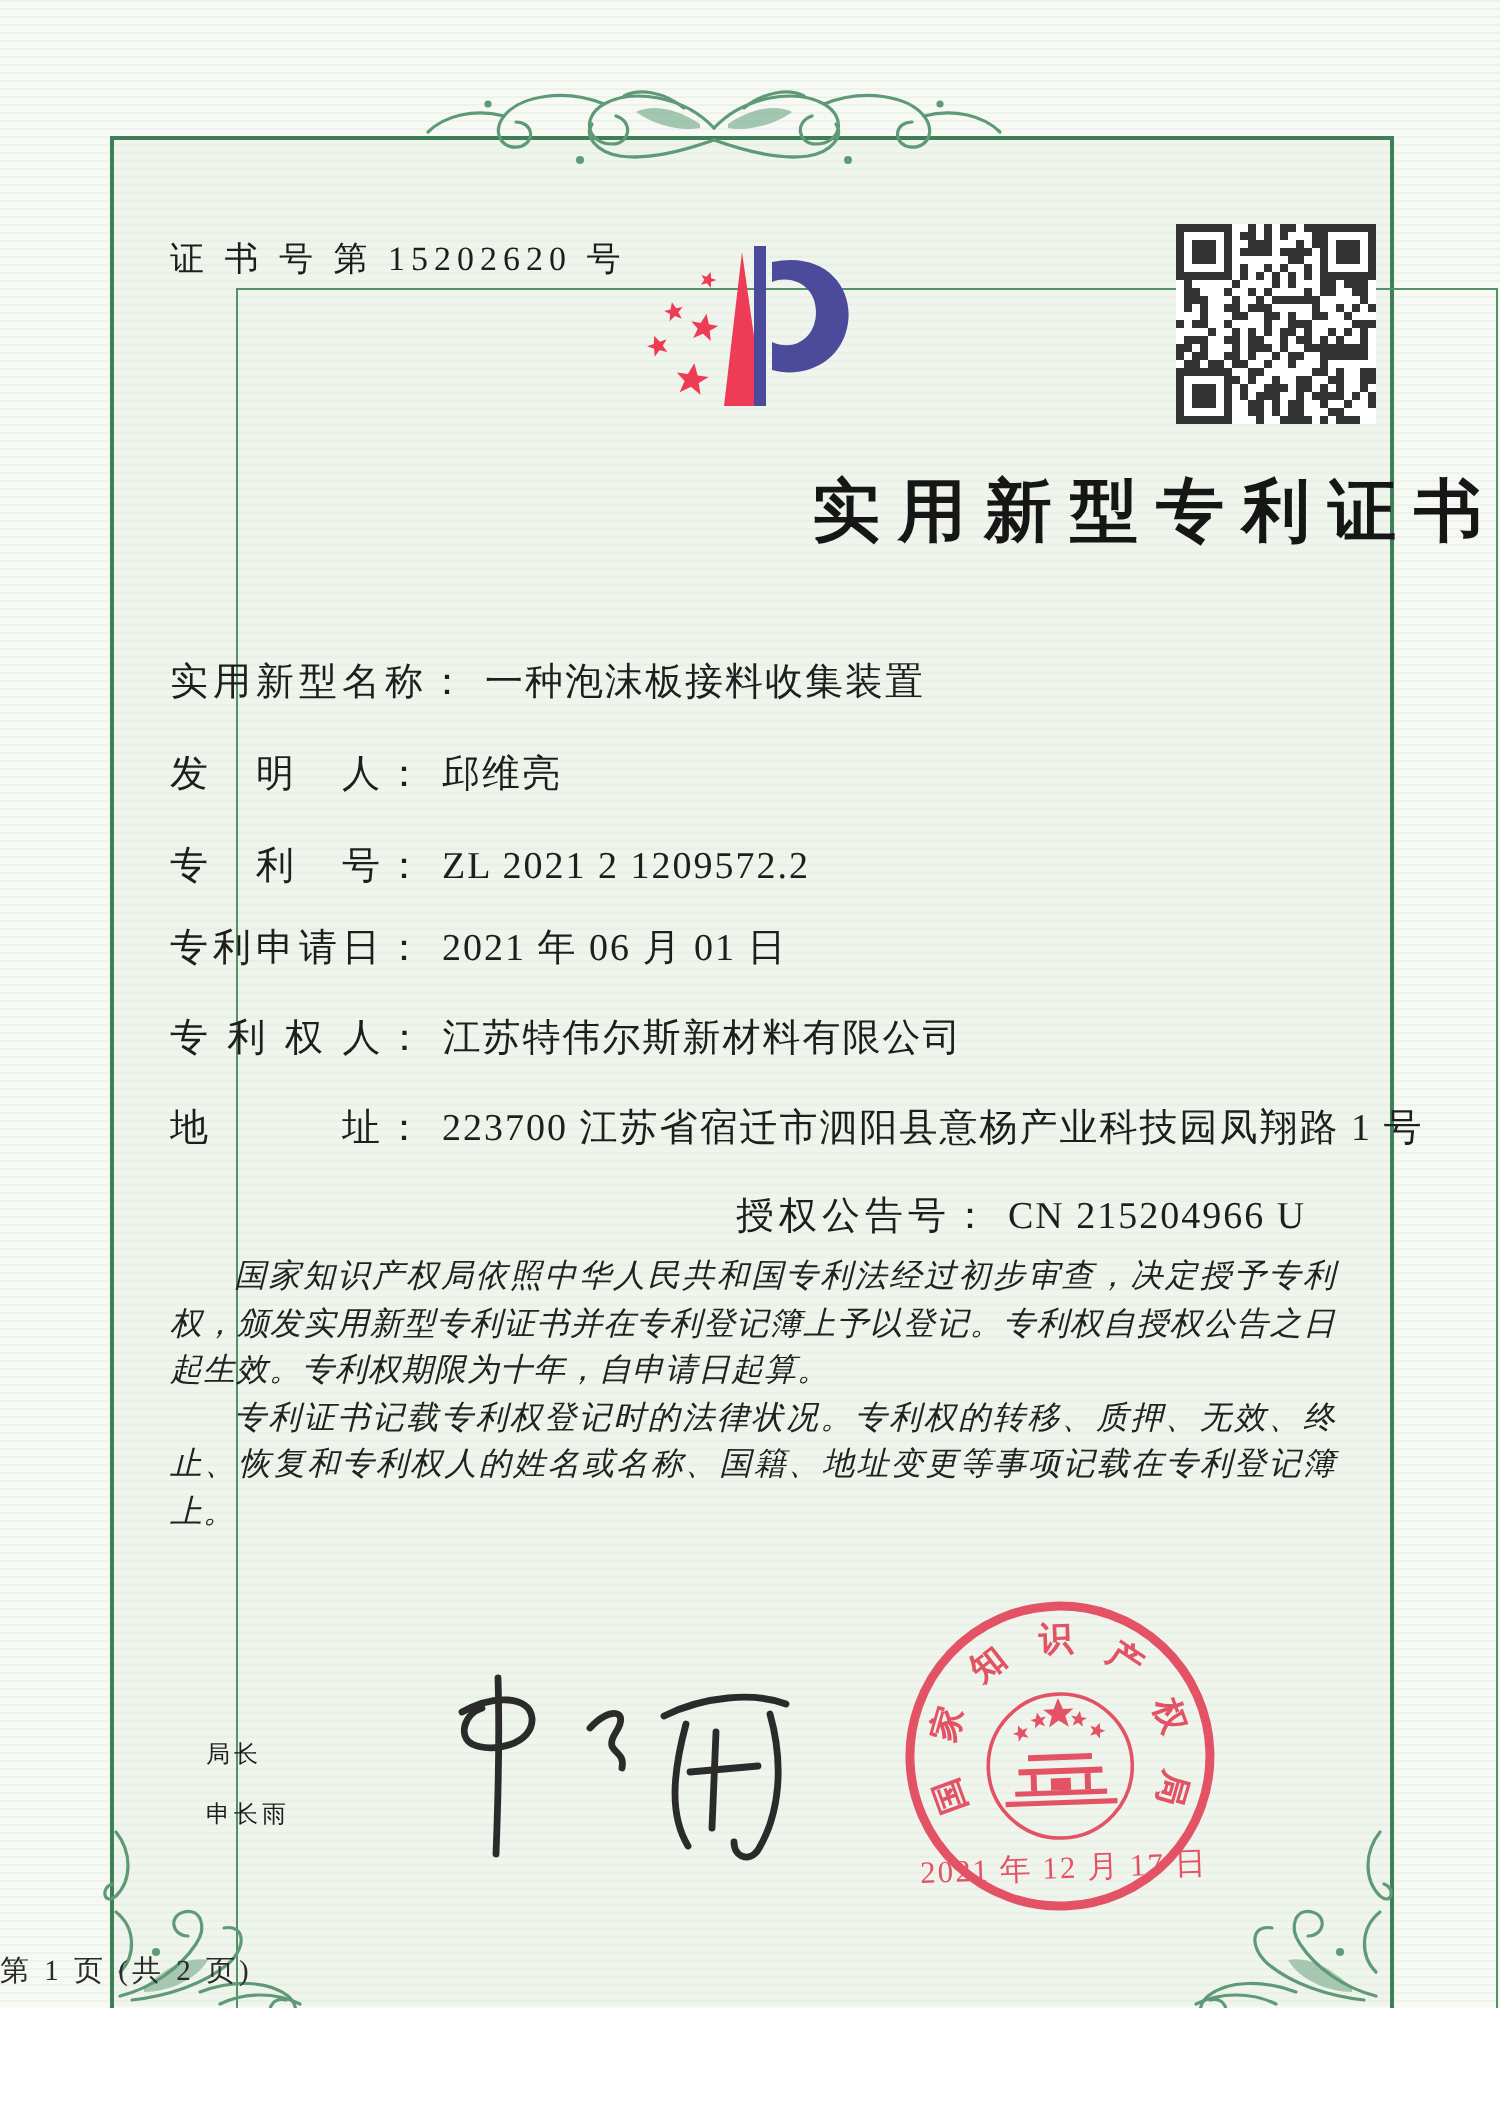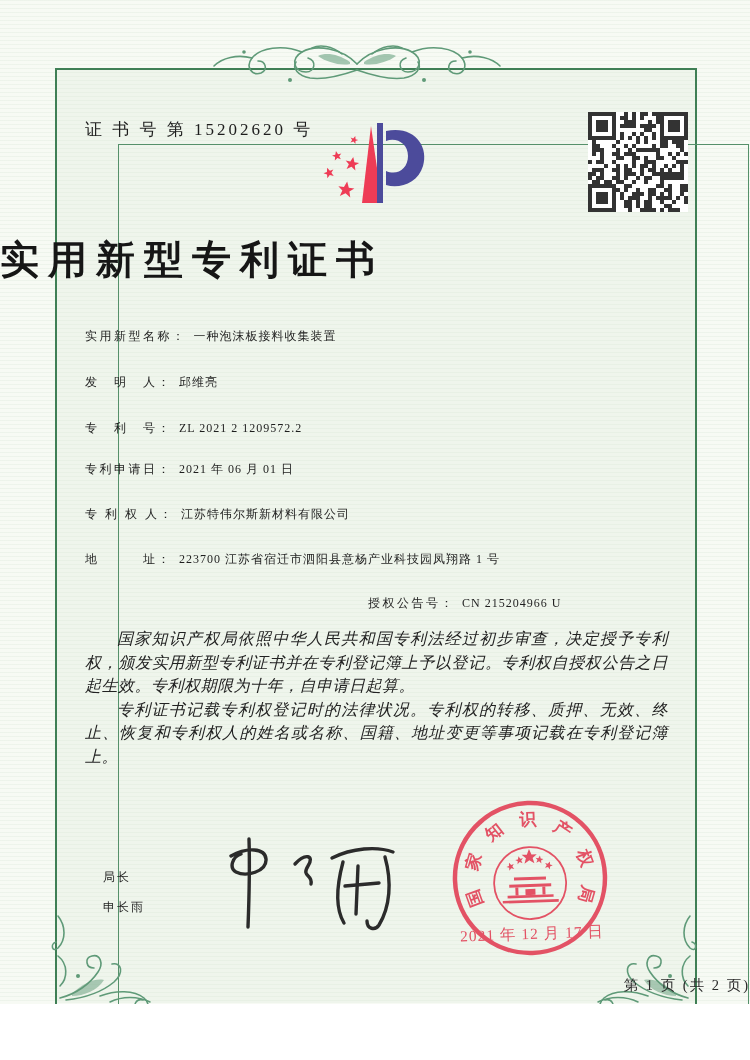--- a/index.html
+++ b/index.html
@@ -15,34 +15,34 @@
   .border-outer{position:absolute;left:55px;top:68px;width:638px;height:935px;border:2px solid #3f7f55;}
   .border-inner{position:absolute;left:61px;top:74px;width:629px;height:926px;border:1px solid #55906a;}
   .flourish{position:absolute;color:#5f9a78;}
   .flourish svg{display:block;}
   .top-flourish{left:212px;top:40px;width:290px;height:50px;}
   .corner-bl{left:50px;top:906px;width:110px;height:110px;}
   .corner-br{left:588px;top:906px;width:110px;height:110px;transform:scaleX(-1);}
   .cert-no{position:absolute;left:85px;top:118px;font-size:17px;letter-spacing:3px;color:#1d1d1d;}
   .logo{position:absolute;left:298px;top:110px;width:170px;height:107px;}
   .qr{position:absolute;left:588px;top:112px;width:100px;height:100px;}
-  .title{position:absolute;left:0;right:0;top:233px;text-align:left;font-size:39px;font-weight:700;
+  .title{position:absolute;left:0;right:0;top:233px;text-align:right;font-size:34px;font-weight:700;
          letter-spacing:9px;color:#161616;}
-  .frow{position:absolute;left:85px;right:62px;height:24px;font-size:12px;white-space:nowrap;}
+  .frow{position:absolute;left:85px;right:62px;height:24px;font-size:19px;white-space:nowrap;}
   .flabel{letter-spacing:2.5px;color:#1e1e1e;}
   .fvalue{margin-left:7px;letter-spacing:1px;color:#1e1e1e;}
   .fcell2{position:absolute;left:283px;top:0;}
   .r1{top:328px}.r2{top:374px}.r3{top:420px}.r4{top:461px}.r5{top:506px}.r6{top:551px}.r7{top:595px}
   .legal{position:absolute;left:85px;width:583px;top:627px;font-size:16px;line-height:23.5px;
          text-align:justify;letter-spacing:.5px;color:#222;font-style:italic;}
   .legal p{margin:0;text-indent:2em;}
   .director{position:absolute;left:103px;top:862px;font-size:12px;letter-spacing:2px;line-height:30px;color:#1e1e1e;}
   .signature{position:absolute;left:195px;top:826px;width:212px;height:108px;color:#2b2b2b;}
   .seal{position:absolute;left:445px;top:793px;width:172px;height:172px;transform:rotate(-2deg);opacity:.92;}
-  .page-ind{position:absolute;left:0;right:0;top:976px;text-align:right;font-size:14.5px;letter-spacing:2px;color:#2a2a2a;}
+  .page-ind{position:absolute;left:0;right:0;top:976px;text-align:left;font-size:14.5px;letter-spacing:2px;color:#2a2a2a;}
   .back-note{position:absolute;left:0;right:0;top:1020px;text-align:center;font-size:15px;letter-spacing:3px;color:#2a2a2a;font-family:Liberation Serif, serif;}
 </style>
 </head>
 <body>
 
 <div class="page">
 
   <div class="inner-tint"></div>
   <div class="border-outer">
     <div class="border-inner"></div>

